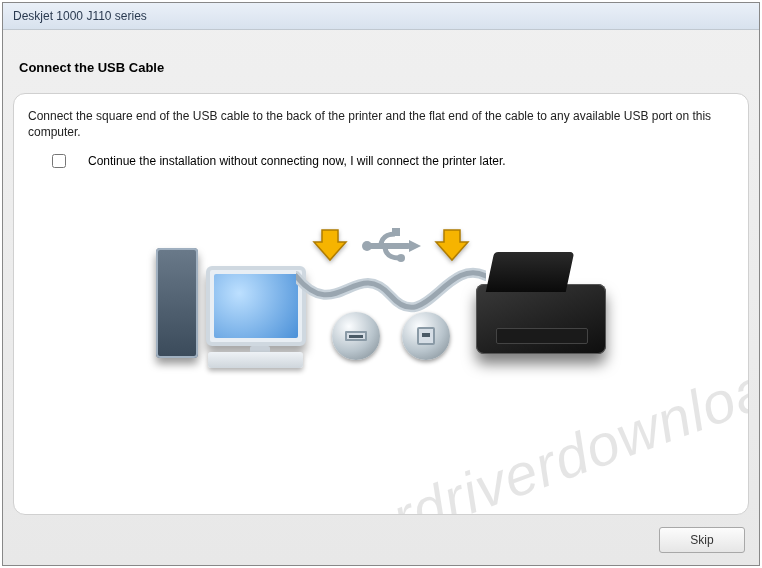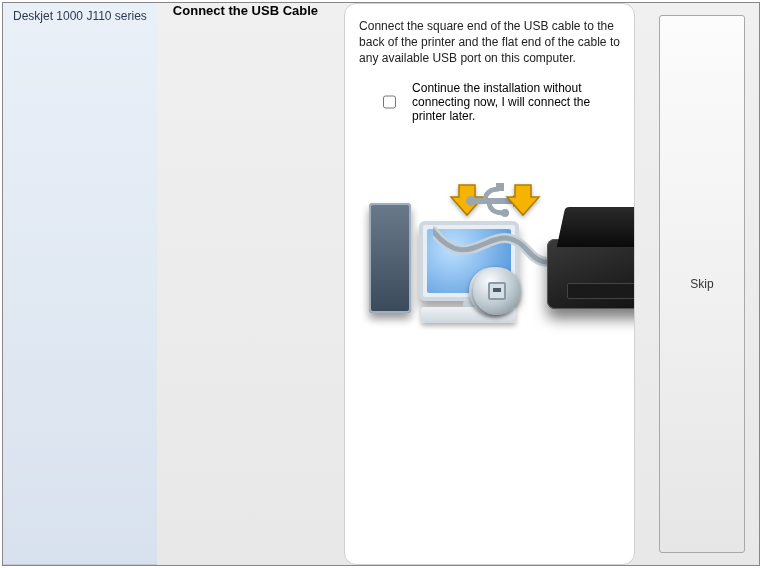--- a/index.html
+++ b/index.html
@@ -11,31 +11,31 @@
       height: 568px;
       overflow: hidden;
     }
     .window {
       width: 758px;
       height: 564px;
       margin: 2px;
       border: 1px solid #888;
       background: linear-gradient(#f0f0f0, #e8e8e8);
       display: flex;
-      flex-direction: row;
+      flex-direction: column;
     }
     .titlebar {
       background: linear-gradient(#eaf0f8, #d8e2ee);
       border-bottom: 1px solid #c0c8d0;
       padding: 6px 10px;
       color: #2a3a50;
       font-size: 12px;
     }
     .header {
-      padding: 0 16px 10px 16px;
+      padding: 30px 16px 10px 16px;
     }
     .header h1 {
       font-size: 13px;
       font-weight: bold;
       color: #000;
       margin-bottom: 8px;
     }
     .header p {
       font-size: 12px;
       color: #222;
@@ -52,21 +52,21 @@
     }
     .content p.instr {
       font-size: 12px;
       color: #222;
       line-height: 1.35;
       margin-bottom: 14px;
     }
     .check-row {
       display: flex;
       align-items: center;
-      gap: 16px;
+      gap: 22px;
       padding-left: 24px;
       margin-bottom: 20px;
     }
     .check-row input { width: 14px; height: 14px; }
     .illustration {
       display: flex;
       justify-content: center;
       align-items: flex-end;
       gap: 0;
       position: relative;

